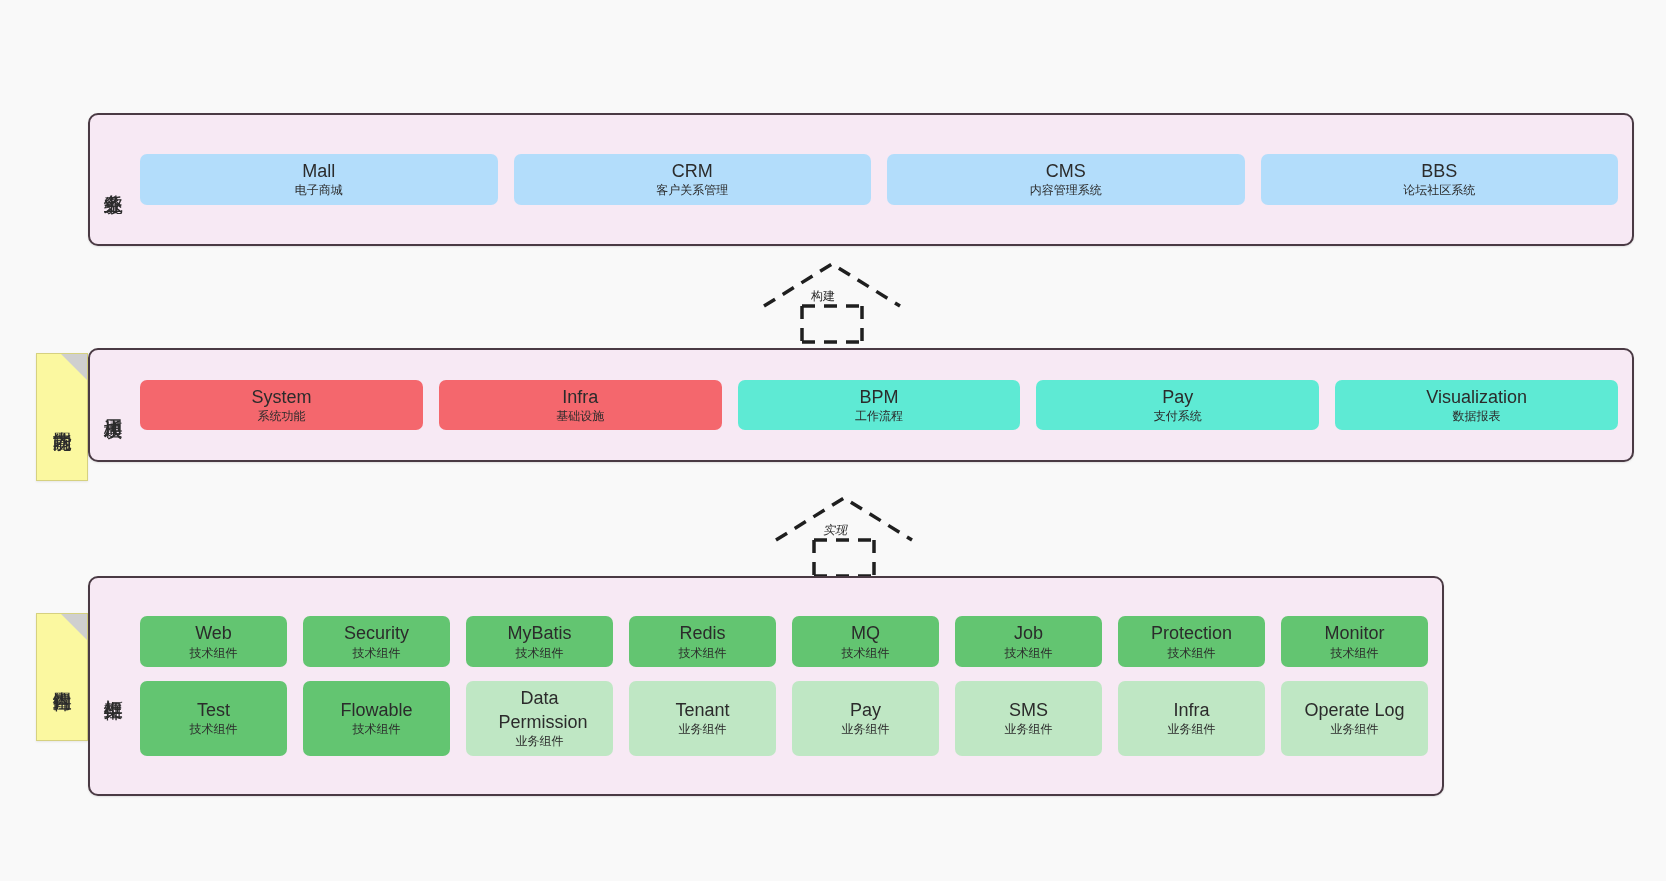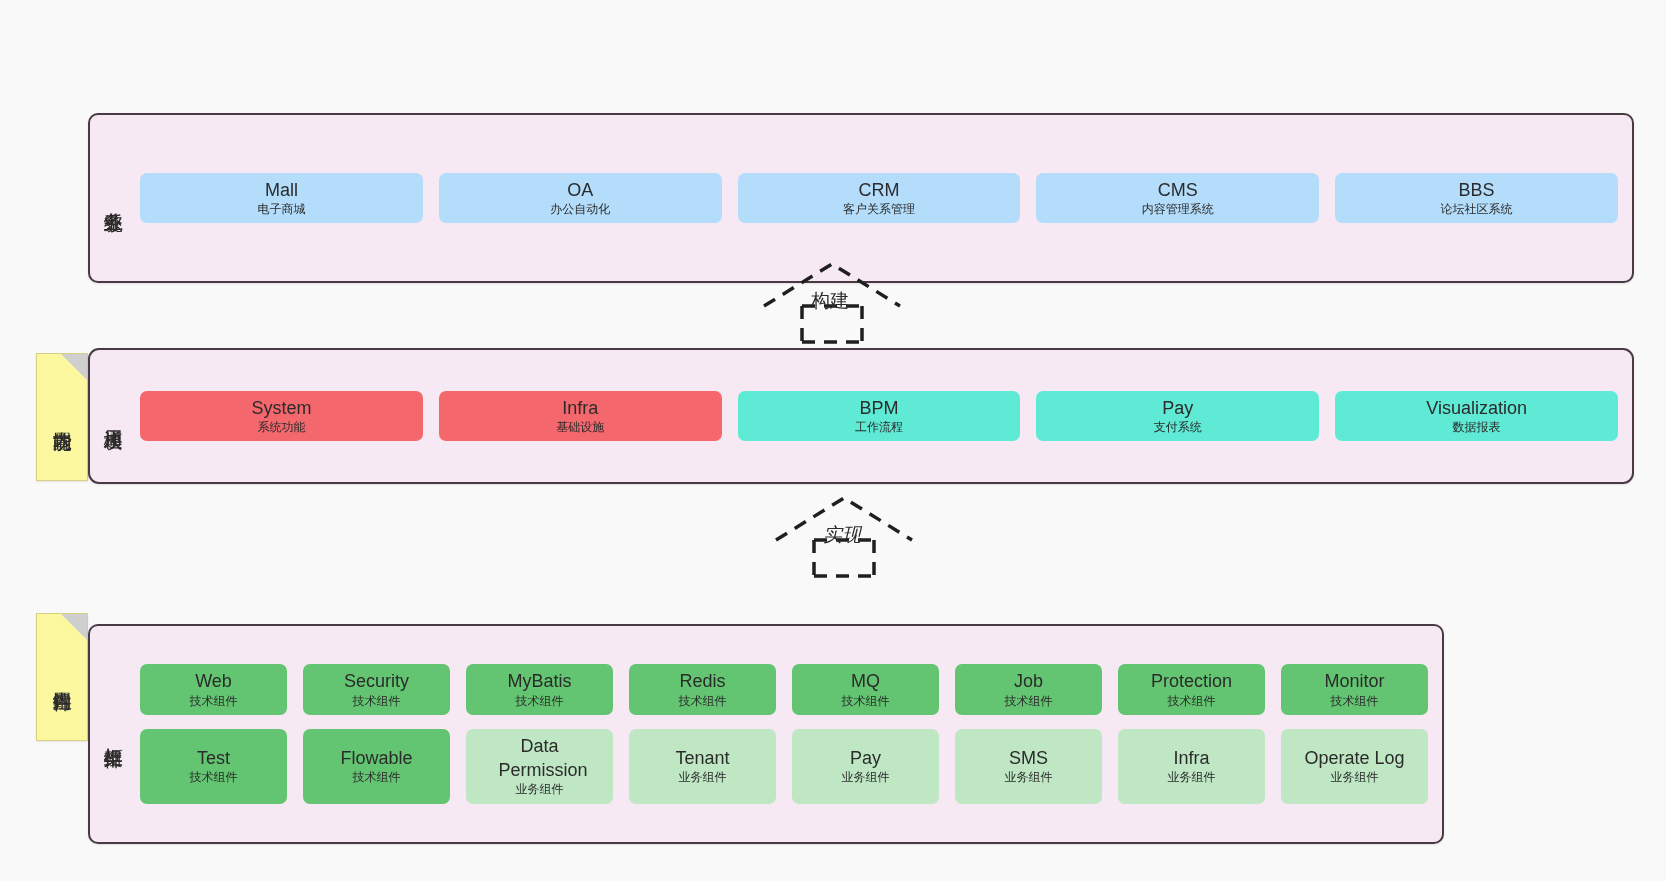--- a/index.html
+++ b/index.html
@@ -110,42 +110,38 @@
     border-top: 26px solid #cfcfcf;
     border-left: 26px solid transparent;
   }
 
   
   .arrow-wrap {
     position: absolute;
   }
   .arrow-label {
     position: absolute;
-    font-size: 19px;
+    font-size: 12px;
     color: #2b2b2b;
     background: transparent;
     white-space: nowrap;
   }
 </style>
 </head>
 <body>
 
 <div class="canvas">
 
-  <div class="layer" id="layer-business" style="left:88px; top:113px; width:1546px; height:170px;">
+  <div class="layer" id="layer-business" style="left:88px; top:113px; width:1546px; height:133px;">
     <div class="layer-title">业务系统</div>
     <div class="layer-body">
       <div class="row">
         <div class="cell c-blue">
           <span class="c-en">Mall</span>
           <span class="c-cn">电子商城</span>
-        </div>
-        <div class="cell c-blue">
-          <span class="c-en">OA</span>
-          <span class="c-cn">办公自动化</span>
         </div>
         <div class="cell c-blue">
           <span class="c-en">CRM</span>
           <span class="c-cn">客户关系管理</span>
         </div>
         <div class="cell c-blue">
           <span class="c-en">CMS</span>
           <span class="c-cn">内容管理系统</span>
         </div>
         <div class="cell c-blue">
@@ -162,21 +158,21 @@
       <path d="M 46 48 L 46 84 M 46 48 L 106 48 M 106 48 L 106 84 M 46 84 L 106 84" fill="none" stroke="#1f1f1f" stroke-width="3.5" stroke-dasharray="13 9" stroke-linecap="butt"></path>
     </svg>
     <span class="arrow-label" style="left:55px; top:30px;">构建</span>
   </div>
 
   <div class="note" style="left:36px; top:353px; width:52px; height:128px;">
     <span class="fold"></span>
     <span>内置功能</span>
   </div>
 
-  <div class="layer" id="layer-common" style="left:88px; top:348px; width:1546px; height:136px;border-radius:11px;">
+  <div class="layer" id="layer-common" style="left:88px; top:348px; width:1546px; height:114px;">
     <div class="layer-title">通用模块</div>
     <div class="layer-body">
       <div class="row">
         <div class="cell c-red">
           <span class="c-en">System</span>
           <span class="c-cn">系统功能</span>
         </div>
         <div class="cell c-red">
           <span class="c-en">Infra</span>
           <span class="c-cn">基础设施</span>
@@ -203,21 +199,21 @@
       <path d="M 46 48 L 46 84 M 46 48 L 106 48 M 106 48 L 106 84 M 46 84 L 106 84" fill="none" stroke="#1f1f1f" stroke-width="3.5" stroke-dasharray="13 9" stroke-linecap="butt"></path>
     </svg>
     <span class="arrow-label" style="left:55px; top:30px;font-style:italic;">实现</span>
   </div>
 
   <div class="note" style="left:36px; top:613px; width:52px; height:128px;">
     <span class="fold"></span>
     <span>内置组件</span>
   </div>
 
-  <div class="layer" id="layer-framework" style="left:88px; top:576px; width:1356px; height:220px;margin-top:48px;">
+  <div class="layer" id="layer-framework" style="left:88px; top:576px; width:1356px; height:220px;">
     <div class="layer-title">框架组件</div>
     <div class="layer-body">
 
       <div class="row">
         <div class="cell c-green">
           <span class="c-en">Web</span>
           <span class="c-cn">技术组件</span>
         </div>
         <div class="cell c-green">
           <span class="c-en">Security</span>

